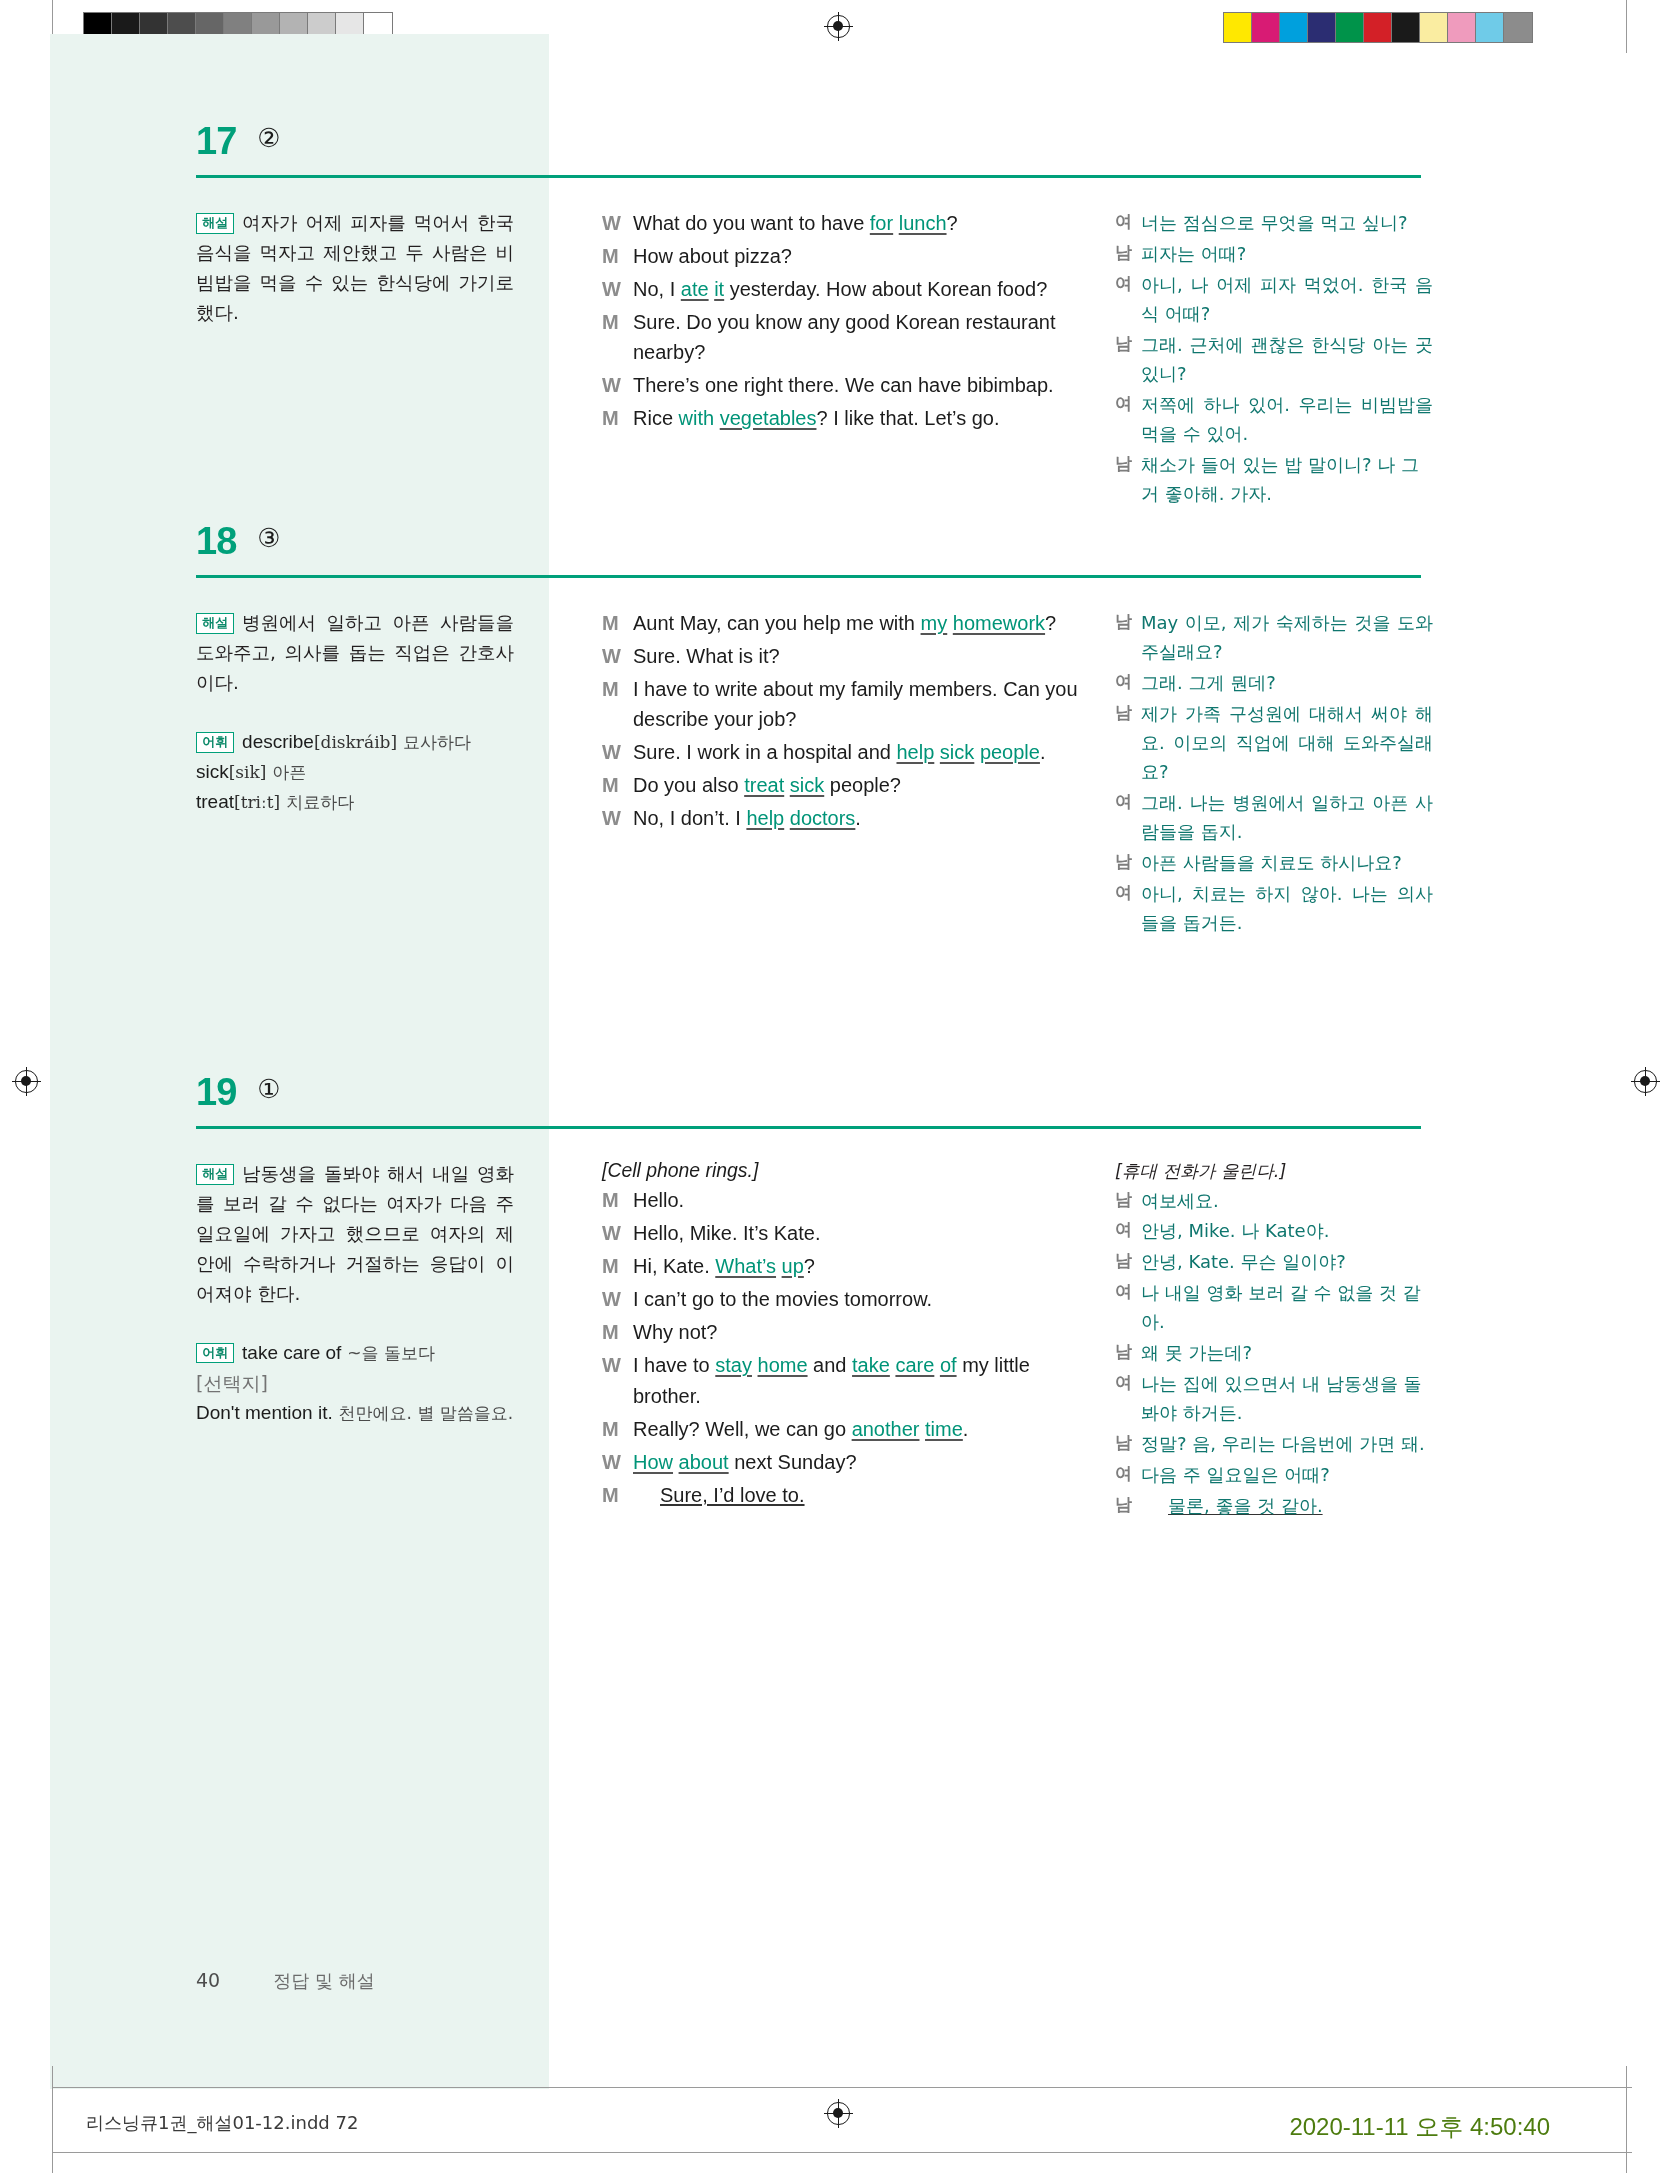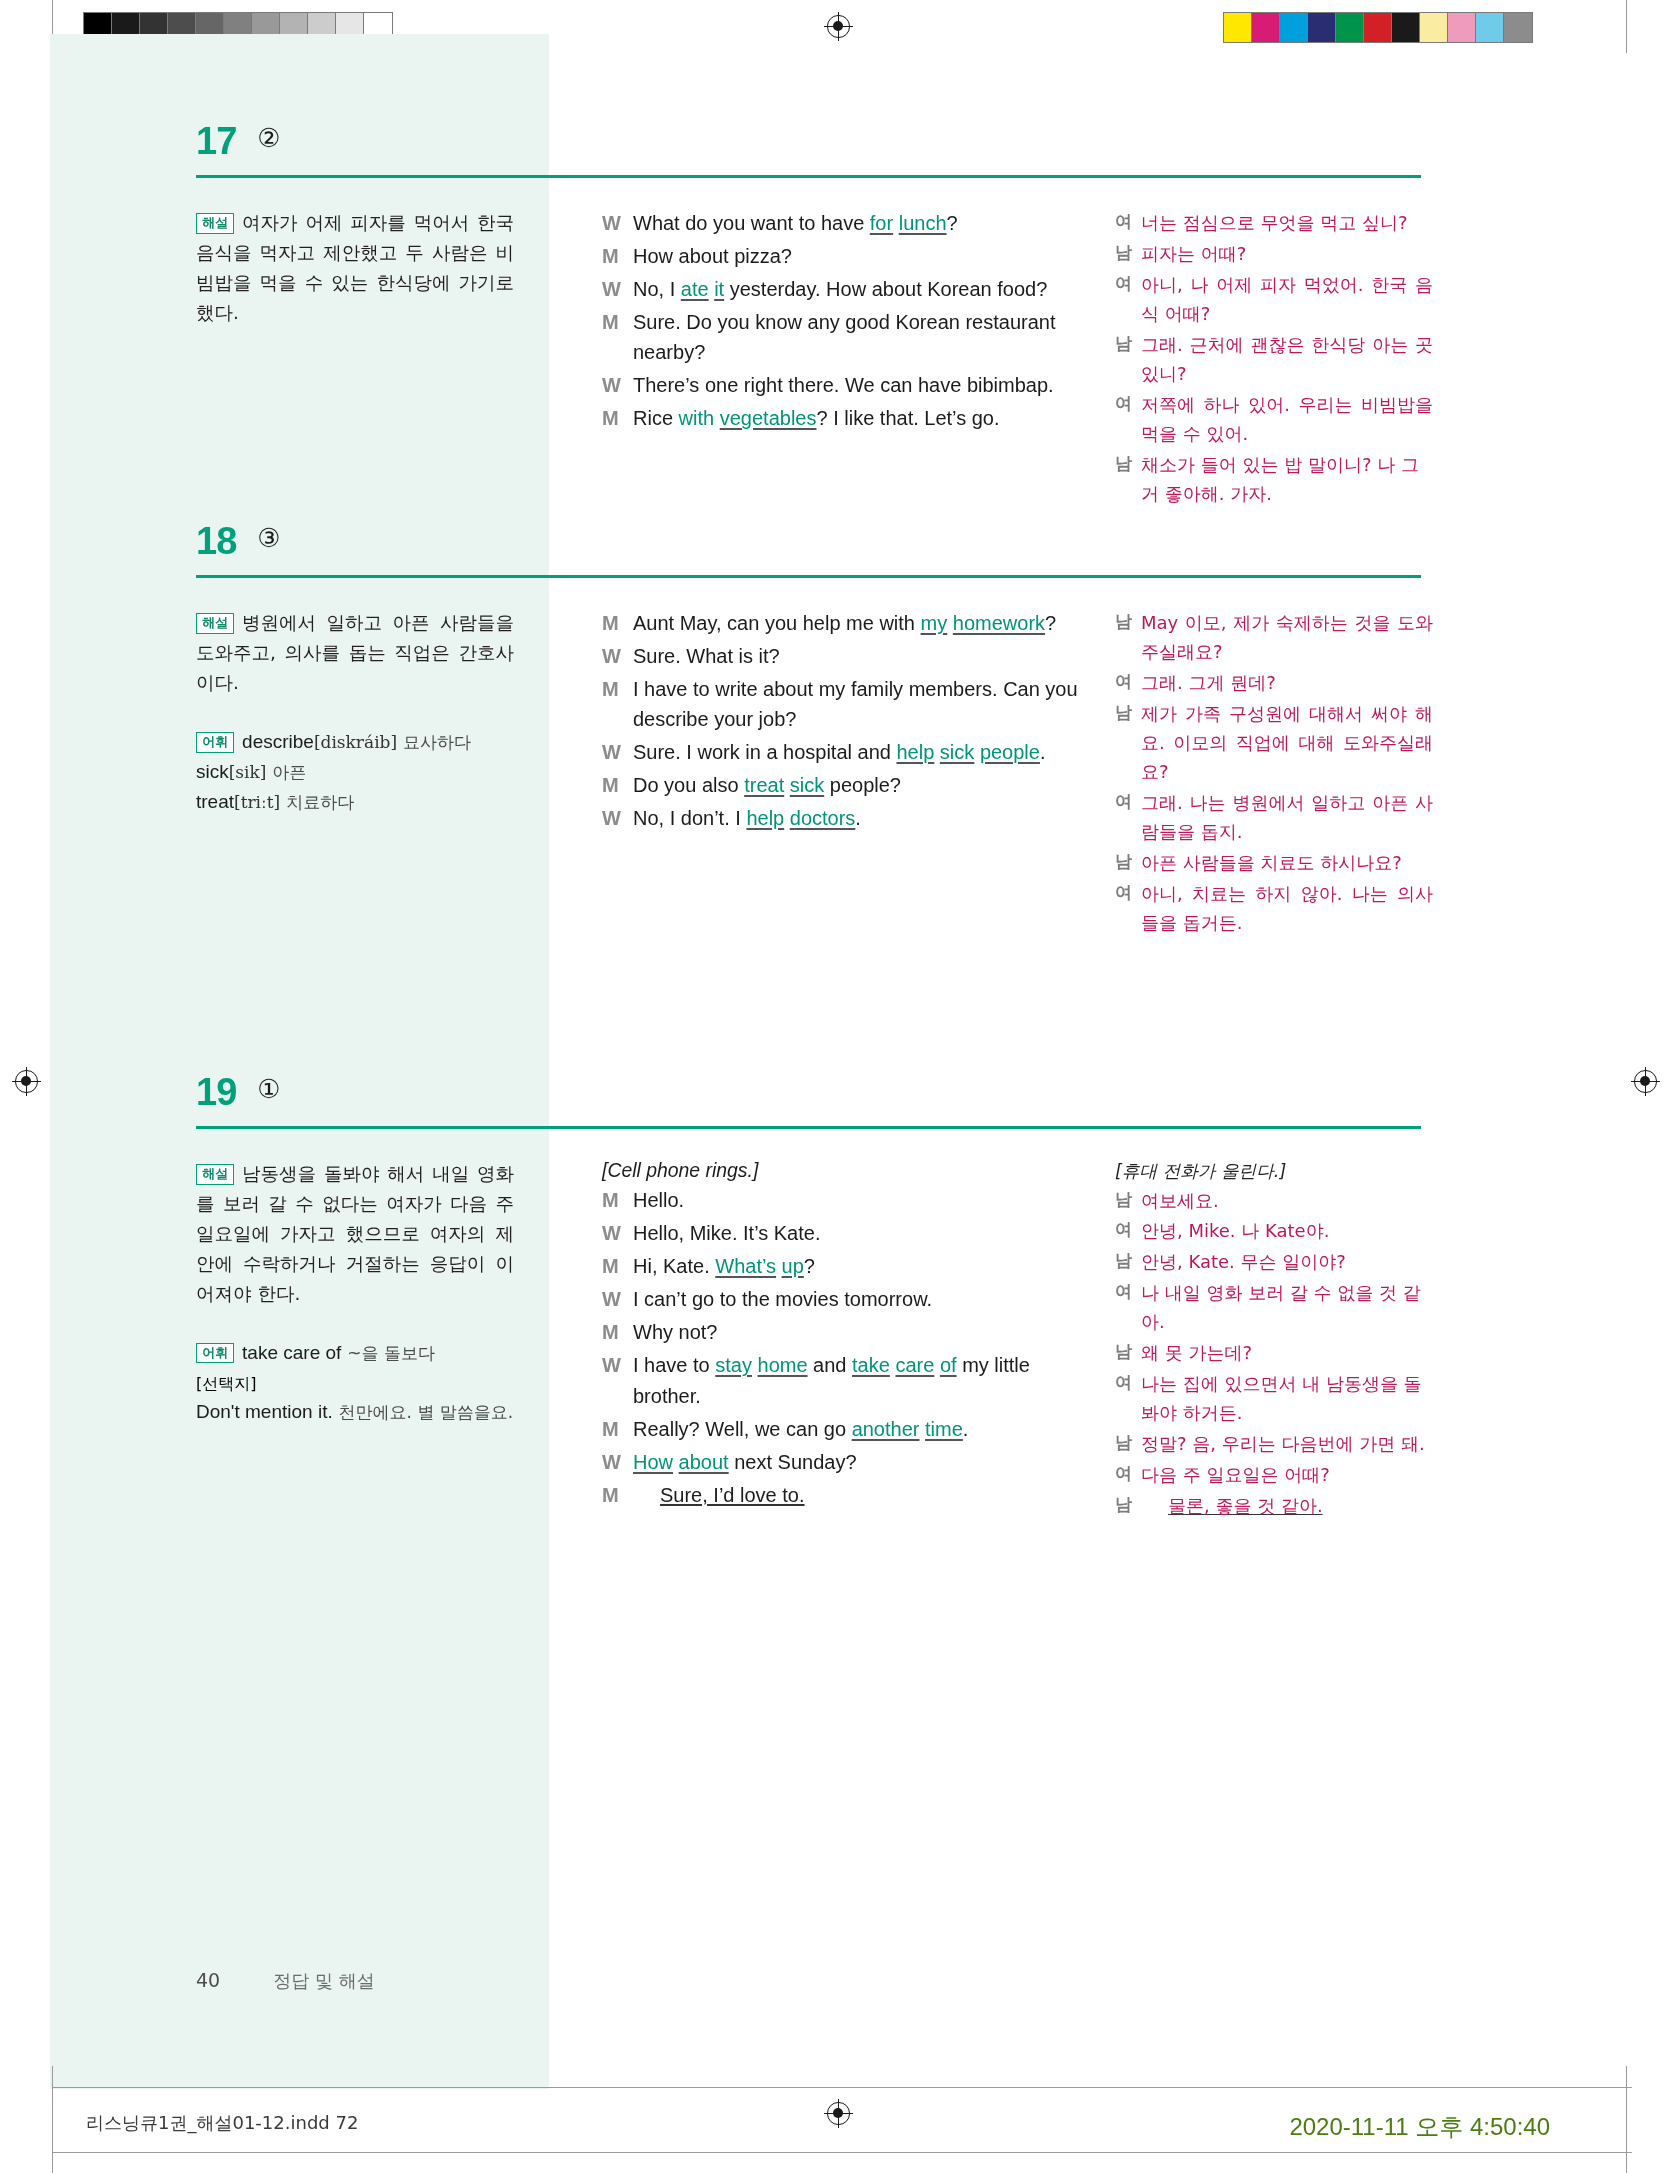--- a/index.html
+++ b/index.html
@@ -68,21 +68,21 @@
     font-size:18.5px; line-height:1.62; color:#231f20; text-align:justify;
     font-family:"DejaVu Sans","Liberation Sans",sans-serif;
   }
   .vocab {
     font-size:18.5px; line-height:1.58; color:#231f20;
     font-family:"DejaVu Sans","Liberation Sans",sans-serif;
   }
   .vocab .en { font-family:"Liberation Sans", sans-serif; font-size:19px; color:#1c1c1c; }
   .vocab .ipa { font-family:"DejaVu Serif","Liberation Serif",serif; font-size:17px; color:#333; }
   .vocab .ko { font-size:17px; color:#4a4a4a; }
-  .vocab .bracket { font-size:16px; color:#000000;margin-top:20px; }
+  .vocab .bracket { font-size:19px; color:#737373;margin-top:20px; }
 
   
   .script { }
   .sline { display:flex; align-items:flex-start; margin-bottom:2.6px; }
   .spk {
     width:31px; flex:0 0 31px; font-weight:bold; font-size:20px; color:#8c8c8c;
     line-height:1.52; font-family:"Liberation Sans",sans-serif;
   }
   .stext {
     flex:1; font-size:20px; line-height:1.52; color:#1c1c1c;
@@ -97,21 +97,21 @@
   .ul { text-decoration:underline; text-decoration-color:#555; text-underline-offset:2.6px; }
   .ulk { text-decoration:underline; text-decoration-color:#333; text-underline-offset:1.7px;margin-left:27px; }
 
   
   .kline { display:flex; align-items:flex-start; margin-bottom:1.7px; }
   .kspk {
     width:26px; flex:0 0 26px; font-size:17px; color:#7d7d7d; line-height:1.62;
     font-family:"DejaVu Sans","Liberation Sans",sans-serif; font-weight:bold;
   }
   .ktext {
-    flex:1; font-size:18px; line-height:1.62; color:#be185d;
+    flex:1; font-size:18px; line-height:1.62; color:#0f766e;
     text-align:justify; font-family:"DejaVu Sans","Liberation Sans",sans-serif;
   }
   .ktext.nojust { text-align:left; }
   .kstage { font-style:italic; font-size:17.6px; color:#231f20; margin-bottom:2.6px;
     font-family:"DejaVu Sans","Liberation Sans",sans-serif; }
   .choices { margin-top:36px; }
   .choice { font-size:18px; line-height:1.68; color:#231f20;
     font-family:"DejaVu Sans","Liberation Sans",sans-serif; }
 
   

